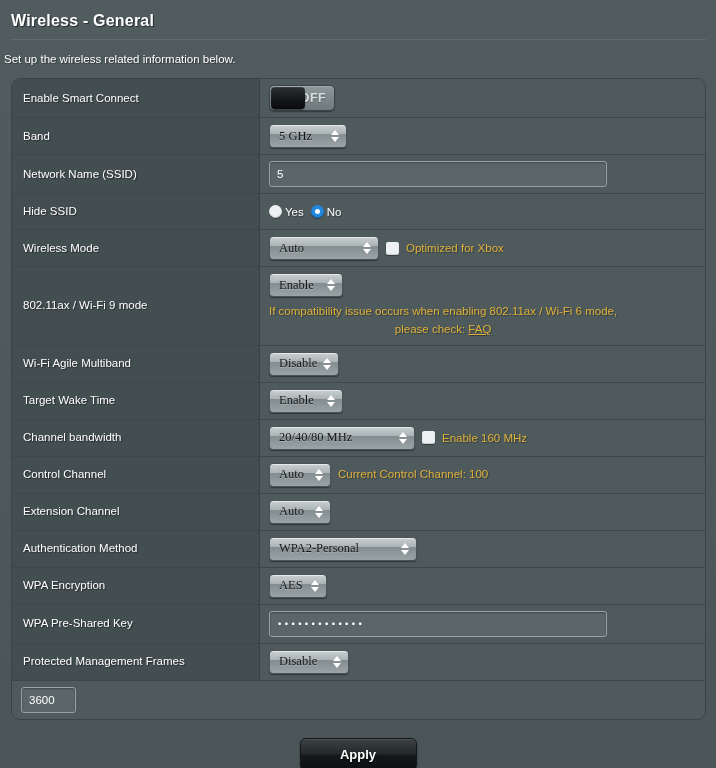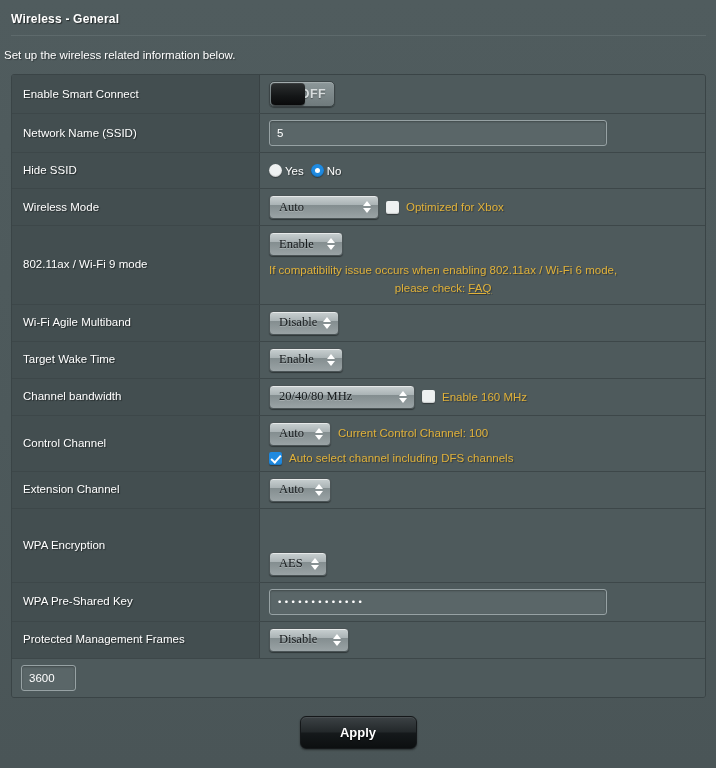--- a/index.html
+++ b/index.html
@@ -16,21 +16,21 @@
   }
   .page {
     position: relative;
     width: 716px; height: 768px;
     background: linear-gradient(180deg,#505c5e 0%, #4d595b 55%, #4a5557 100%);
     padding: 0;
   }
 
   
   .title {
-    font-size: 12px;
+    font-size: 16px;
     font-weight: bold;
     color: #ffffff;
     letter-spacing: .2px;
     padding: 12px 0 0 11px;
     text-shadow: 1px 1px 1px rgba(0,0,0,.55);
   }
   .title-rule {
     margin: 9px 10px 0 11px;
     height: 1px;
     background: #5e6a6c;
@@ -39,21 +39,21 @@
     font-size: 11.5px;
     color: #ffffff;
     padding: 13px 0 0 4px;
     text-shadow: 1px 1px 1px rgba(0,0,0,.4);
   }
 
   
   .tbl {
     margin: 13px 10px 0 11px;
     border: 1px solid #3a4446;
-    border-radius: 3px;
+    border-radius: 9px;
     overflow: hidden;
     background: #4b5759;
   }
   .row {
     display: flex;
     align-items: stretch;
     min-height: 36px;
     border-bottom: 1px solid #3d4749;
     background: #4e5a5c;
   }
@@ -144,21 +144,21 @@
   .sel .arrows i.up { border-bottom: 5px solid #ffffff; }
   .sel .arrows i.dn { border-top: 5px solid #ffffff; }
 
   .sel.w-band  { width: 78px; }
   .sel.w-auto  { width: 110px; }
   .sel.w-en    { width: 74px; }
   .sel.w-dis   { width: 70px; }
   .sel.w-bw    { width: 146px; }
   .sel.w-ch    { width: 62px; }
   .sel.w-auth  { width: 148px; }
-  .sel.w-aes   { width: 58px; margin-top: 37px; }
+  .sel.w-aes   { width: 58px; }
   .sel.w-pmf   { width: 80px; }
 
   
   .txt {
     height: 26px;
     border: 1px solid #97a2a4;
     border-radius: 3px;
     background: #5a6668;
     box-shadow: inset 0 1px 2px rgba(0,0,0,.28);
     color: #ffffff;
@@ -278,20 +278,32 @@
     <div class="row">
       <div class="lbl">Enable Smart Connect</div>
       <div class="val">
         <div class="switch">
           <span class="knob"></span>
           <span class="st">OFF</span>
         </div>
       </div>
     </div>
 
+    <div class="row">
+      <div class="lbl">Band</div>
+      <div class="val">
+        <div class="sel w-band">
+          <span>5 GHz</span>
+          <span class="arrows">
+              <i class="up"></i>
+              <i class="dn"></i>
+            </span>
+        </div>
+      </div>
+    </div>
 
     <div class="row">
       <div class="lbl">Network Name (SSID)</div>
       <div class="val">
         <div class="txt wide">5</div>
       </div>
     </div>
 
     <div class="row">
       <div class="lbl">Hide SSID</div>
@@ -389,40 +401,48 @@
         <div class="valline">
           <div class="sel w-ch">
             <span>Auto</span>
             <span class="arrows">
                 <i class="up"></i>
                 <i class="dn"></i>
               </span>
           </div>
           <span class="hint">Current Control Channel: 100</span>
         </div>
-        <div class="valline">
-          <span class="cbx on"></span>
-          <span class="cb-label">Auto select channel including DFS channels</span>
-        </div>
       </div>
     </div>
 
     <div class="row">
       <div class="lbl">Extension Channel</div>
       <div class="val">
         <div class="sel w-ch">
           <span>Auto</span>
           <span class="arrows">
               <i class="up"></i>
               <i class="dn"></i>
             </span>
         </div>
       </div>
     </div>
 
+    <div class="row">
+      <div class="lbl">Authentication Method</div>
+      <div class="val">
+        <div class="sel w-auth">
+          <span>WPA2-Personal</span>
+          <span class="arrows">
+              <i class="up"></i>
+              <i class="dn"></i>
+            </span>
+        </div>
+      </div>
+    </div>
 
     <div class="row">
       <div class="lbl">WPA Encryption</div>
       <div class="val">
         <div class="sel w-aes">
           <span>AES</span>
           <span class="arrows">
               <i class="up"></i>
               <i class="dn"></i>
             </span>

